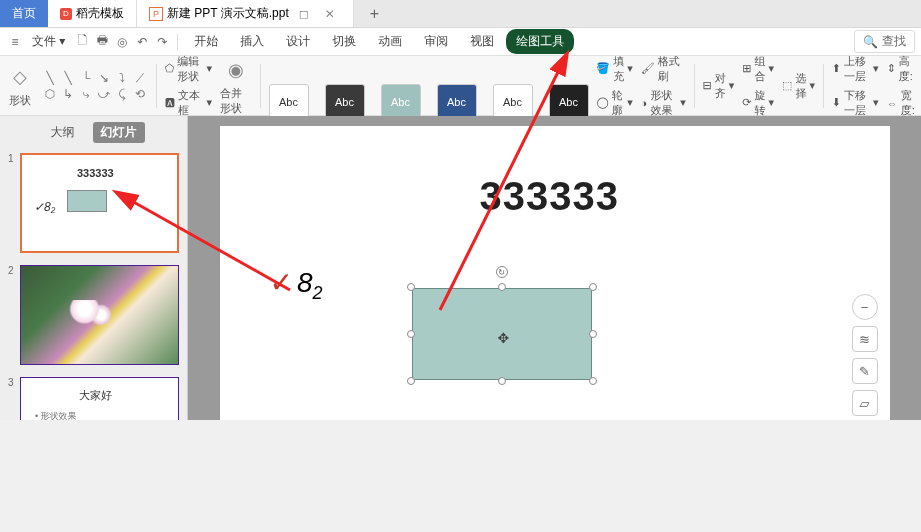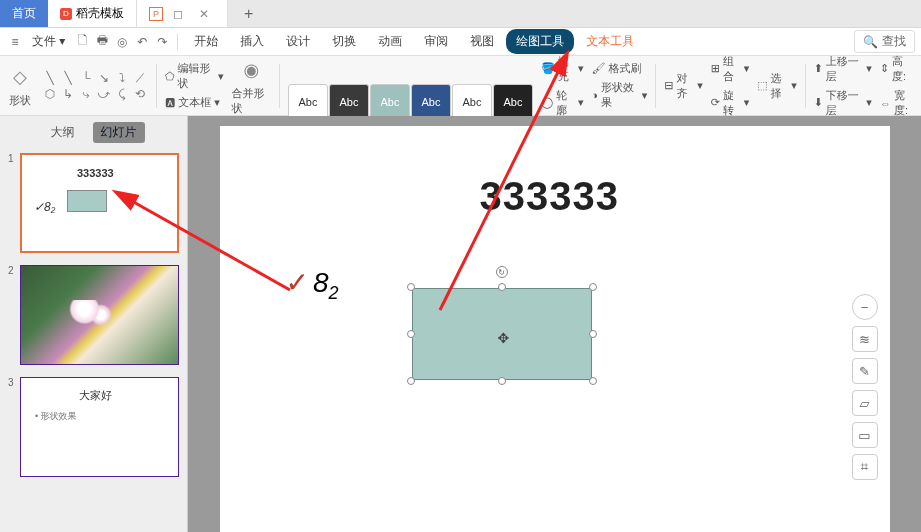--- a/index.html
+++ b/index.html
@@ -13,55 +13,55 @@
 .tab .reddot { width:12px; height:12px; background:#e84c3d; border-radius:2px; color:#fff; font-size:8px; display:inline-flex; align-items:center; justify-content:center; }
 .tab .pico { width:14px; height:14px; background:#fff; border:1px solid #e8703a; color:#e8703a; display:inline-flex; align-items:center; justify-content:center; font-size:9px; }
 .tabx { color:#888; font-size:12px; padding:0 6px; cursor:pointer; }
 .tabplus { padding:0 16px; color:#666; font-size:16px; cursor:pointer; display:flex; align-items:center; }
 
 .menubar { height:28px; background:#fff; display:flex; align-items:center; padding:0 6px; border-bottom:1px solid #e0e0e0; gap:2px; }
 .mbtn { font-size:12px; padding:4px 6px; color:#444; cursor:pointer; }
 .mico { width:18px; height:18px; display:inline-flex; align-items:center; justify-content:center; color:#666; font-size:12px; cursor:pointer; }
 .msep { width:1px; height:16px; background:#ddd; margin:0 4px; }
 .mtab { font-size:12px; padding:4px 10px; color:#444; cursor:pointer; }
-.mtab.hot { background:#0c4a6e; color:#fff; border-radius:10px; }
+.mtab.hot { background:#14532d; color:#fff; border-radius:10px; }
 .mtab.alt { color:#e8703a; }
 .search { margin-left:auto; display:flex; align-items:center; gap:4px; font-size:12px; color:#666; border:1px solid #ddd; padding:2px 8px; border-radius:3px; cursor:pointer; }
 
 .toolbar { height:60px; background:#f7f7f7; display:flex; align-items:center; padding:0 6px; border-bottom:1px solid #ddd; gap:8px; }
 .tgrp { display:flex; flex-direction:column; align-items:center; gap:2px; font-size:11px; color:#555; }
 .tgrp .big { width:28px; height:28px; display:flex; align-items:center; justify-content:center; color:#888; font-size:18px; }
 .linegrid { display:grid; grid-template-columns:repeat(6,16px); grid-template-rows:repeat(2,14px); gap:2px; }
 .linegrid span { display:flex; align-items:center; justify-content:center; font-size:12px; color:#777; cursor:pointer; }
 .tvsep { width:1px; height:44px; background:#ddd; }
 .tcol { display:flex; flex-direction:column; gap:4px; font-size:11px; color:#555; }
 .tcol .row { display:flex; align-items:center; gap:3px; cursor:pointer; }
-.styles { display:flex; gap:1px;margin-top:32px; }
+.styles { display:flex; gap:16px;margin-top:32px; }
 .stylebox { width:40px; height:36px; border:1px solid #ccc; border-radius:3px; display:flex; align-items:center; justify-content:center; font-size:11px; cursor:pointer; color:#fff; }
 .s1{background:#fff;color:#333;} .s2{background:#3a3a3a;} .s3{background:#9fc1bd;} .s4{background:#30548e;} .s5{background:#fff;color:#333;} .s6{background:#222;}
 
-.workspace { display:flex; height:416px; }
+.workspace { display:flex; height:304px; }
 .sidepanel { width:188px; background:#eee; border-right:1px solid #ccc; display:flex; flex-direction:column; }
 .sptabs { display:flex; justify-content:center; gap:10px; padding:6px 0; font-size:12px; }
 .sptab { padding:2px 8px; color:#555; cursor:pointer; }
-.sptab.act { background:#888; color:#0f172a; border-radius:3px; }
+.sptab.act { background:#888; color:#ffffff; border-radius:3px;font-weight:bold; }
 .thumbs { flex:1; overflow:auto; padding:4px 8px; }
 .thumbwrap { display:flex; gap:4px; margin-bottom:12px; }
 .thumbnum { font-size:10px; color:#666; width:8px; }
 .thumb { width:160px; height:100px; background:#fff; border:1px solid #4c1d95; position:relative; cursor:pointer; }
 .thumb.sel { border:2px solid #e8703a; }
 .thumb .titletxt { position:absolute; font-size:11px; color:#333; }
 .thumb .rect { position:absolute; background:#a8cbc6; border:1px solid #888; }
 .thumb .flowers { width:100%; height:100%; background:linear-gradient(135deg,#3a5a3a 0%,#4a7a4a 30%,#c98bb8 50%,#e8d05a 55%,#f5e8d8 60%,#5a8a5a 100%); position:relative; }
 .thumb .flowers::after{content:"";position:absolute;top:35%;left:30%;width:35%;height:30%;background:radial-gradient(circle at 30% 30%,#fff 15%,#f5d8e8 30%,transparent 35%),radial-gradient(circle at 60% 50%,#fff 12%,#e8c8d8 25%,transparent 30%);}
 
 .canvas { flex:1; background:#9a9a9a; display:flex; justify-content:center; padding:10px 0 0 0; overflow:hidden; }
 .slide { width:670px; height:420px; background:#fff; position:relative; }
 .slide .bigtitle { position:absolute; top:48px; left:260px; font-size:40px; font-weight:bold; color:#222; font-family:Arial; letter-spacing:1px; }
-.slide .eight { position:absolute; top:140px; left:66px; font-size:28px; font-family:"Times New Roman"; font-style:italic; }
+.slide .eight { position:absolute; top:140px; left:50px; font-size:28px; font-family:"Times New Roman"; font-style:italic; }
 .slide .eight .chk { color:#c0392b; font-style:normal; margin-right:4px; }
 .slide .eight sub { font-size:18px; }
 .shape { position:absolute; top:162px; left:192px; width:180px; height:92px; }
 .shape .body { width:100%; height:100%; background:#a8cbc6; border:1px solid #6a8a86; }
 .handle { position:absolute; width:8px; height:8px; background:#fff; border:1px solid #888; border-radius:50%; }
 .h-tl{top:-5px;left:-5px;} .h-tr{top:-5px;right:-5px;} .h-bl{bottom:-5px;left:-5px;} .h-br{bottom:-5px;right:-5px;}
 .h-t{top:-5px;left:50%;margin-left:-4px;} .h-b{bottom:-5px;left:50%;margin-left:-4px;}
 .h-l{top:50%;left:-5px;margin-top:-4px;} .h-r{top:50%;right:-5px;margin-top:-4px;}
 .rothandle { position:absolute; top:-22px; left:50%; margin-left:-6px; width:12px; height:12px; border:1px solid #888; border-radius:50%; background:#fff; display:flex; align-items:center; justify-content:center; font-size:8px; color:#666; }
 .cursor { position:absolute; top:42px; left:86px; font-size:14px; color:#444; }
@@ -77,20 +77,21 @@
 <body>
 
 <div class="tabbar">
   <div class="tab home">首页</div>
   <div class="tab doc">
     <span class="ico reddot">D</span>
     <span>稻壳模板</span>
   </div>
   <div class="tab doc">
     <span class="pico">P</span>
+    <span>新建 PPT 演示文稿.ppt</span>
     <span class="tabx">◻</span>
     <span class="tabx">✕</span>
   </div>
   <div class="tabplus">+</div>
 </div>
 
 <div class="menubar">
   <span class="mico">≡</span>
   <span class="mbtn"><span>文件</span> ▾</span>
   <span class="mico">🗋</span>
@@ -100,21 +101,20 @@
   <span class="mico">↷</span>
   <span class="msep"></span>
   <span class="mtab">开始</span>
   <span class="mtab">插入</span>
   <span class="mtab">设计</span>
   <span class="mtab">切换</span>
   <span class="mtab">动画</span>
   <span class="mtab">审阅</span>
   <span class="mtab">视图</span>
   <span class="mtab hot">绘图工具</span>
-  <span class="mtab alt">文本工具</span>
   <span class="search">🔍 <span>查找</span></span>
 </div>
 
 <div class="toolbar">
   <div class="tgrp">
     <span class="big">◇</span>
     <span>形状</span>
   </div>
   <div class="linegrid">
     <span>╲</span>

